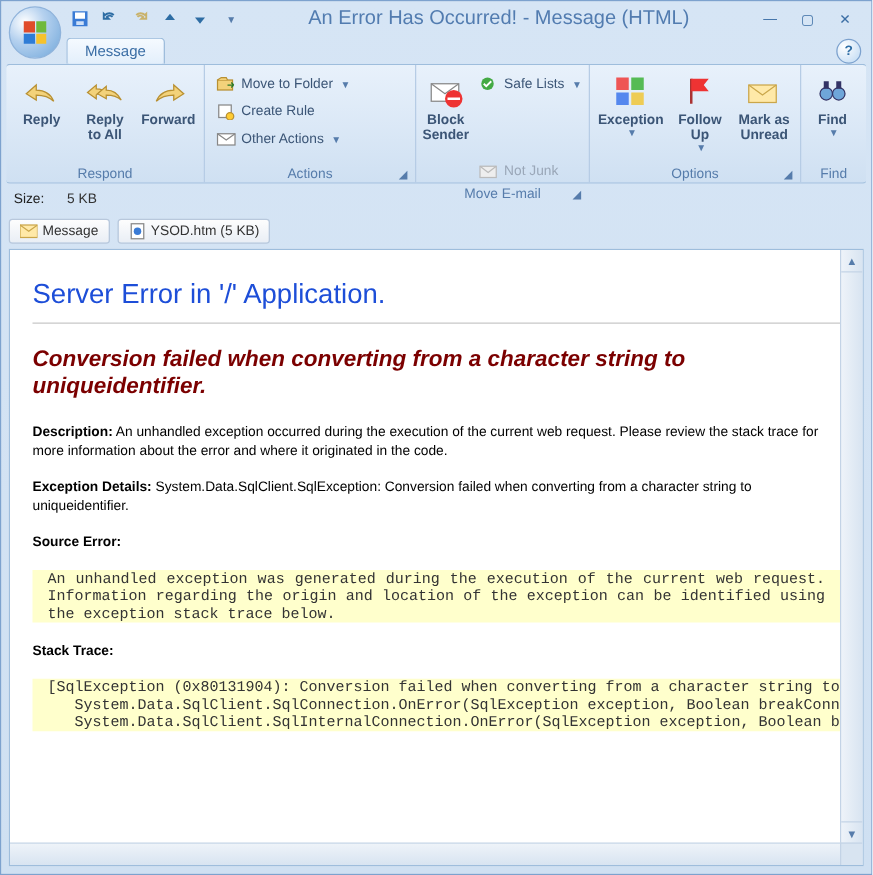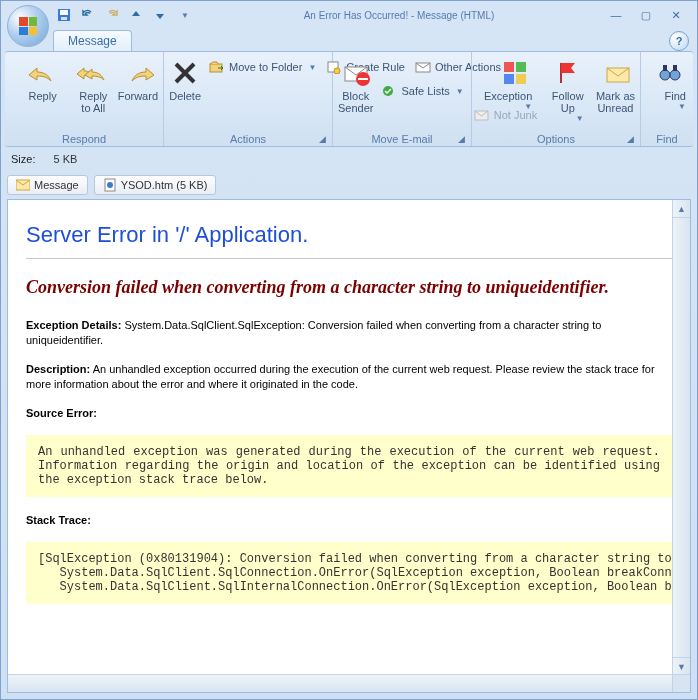--- a/index.html
+++ b/index.html
@@ -1,59 +1,59 @@
 <!DOCTYPE html>
 <html><head>
 <meta charset="utf-8">
 <style>
   html,body{margin:0;padding:0;font-family:"Segoe UI",Tahoma,sans-serif;font-size:11px;background:#fff;}
   .window{width:698px;height:700px;border:1px solid #7da2ce;background:linear-gradient(#d6e5f5,#cfe0f2);display:flex;flex-direction:column;position:relative;box-sizing:border-box;}
   .titlebar{height:28px;display:flex;align-items:center;color:#3b5998;padding:0 4px;}
   .qat{display:flex;align-items:center;gap:2px;margin-left:48px;}
   .qat .qbtn{width:22px;height:22px;display:flex;align-items:center;justify-content:center;border-radius:3px;}
-  .title-text{flex:1;text-align:center;color:#527cb0;font-size:10px;}
+  .title-text{flex:1;text-align:center;color:#527cb0;font-size:16px;}
   .win-controls{display:flex;gap:4px;margin-right:4px;}
   .win-controls div{width:24px;height:16px;display:flex;align-items:center;justify-content:center;color:#3b6ea5;border:1px solid transparent;border-radius:2px;}
   .orb{position:absolute;left:6px;top:4px;width:40px;height:40px;border-radius:50%;background:radial-gradient(circle at 30% 30%,#fff,#b5d1ef 40%,#6fa6d9);border:1px solid #8fb3db;display:flex;align-items:center;justify-content:center;z-index:5;}
   .orb-logo{width:18px;height:18px;display:grid;grid-template-columns:1fr 1fr;grid-template-rows:1fr 1fr;gap:1px;}
   .orb-logo span:nth-child(1){background:#e04b2a;}
   .orb-logo span:nth-child(2){background:#6fb93b;}
   .orb-logo span:nth-child(3){background:#2e7cd6;}
   .orb-logo span:nth-child(4){background:#f6c22c;}
   .tabs-row{height:22px;display:flex;align-items:flex-end;padding-left:52px;position:relative;}
   .tab{background:linear-gradient(#f5faff,#e3effb);border:1px solid #9ebddc;border-bottom:none;border-radius:4px 4px 0 0;padding:3px 14px;color:#3b6ea5;font-size:12px;}
   .help-btn{position:absolute;right:8px;top:2px;width:18px;height:18px;border-radius:50%;border:1px solid #7da2ce;background:radial-gradient(circle at 30% 30%,#fff,#bcd8f3);color:#2e6da4;display:flex;align-items:center;justify-content:center;font-weight:bold;}
   .ribbon{height:94px;background:linear-gradient(#e8f1fb,#cfe0f2);border-top:1px solid #9ebddc;border-bottom:1px solid #9ebddc;display:flex;margin:0 4px;border-radius:3px;}
   .group{border-right:1px solid #b6cce5;display:flex;flex-direction:column;padding:2px 4px 0 4px;}
   .group:last-child{border-right:none;}
   .group-body{flex:1;display:flex;align-items:flex-start;gap:2px;}
   .group-label{text-align:center;color:#567cab;font-size:11px;padding:1px 0;white-space:nowrap;position:relative;}
   .group-label .launcher{position:absolute;right:2px;top:2px;font-size:9px;color:#567cab;}
-  .big-btn{width:48px;display:flex;flex-direction:column;align-items:flex-end;justify-content:flex-start;padding-top:2px;border:1px solid transparent;border-radius:3px;text-align:center;color:#3b5576;}
+  .big-btn{width:48px;display:flex;flex-direction:column;align-items:center;justify-content:flex-start;padding-top:2px;border:1px solid transparent;border-radius:3px;text-align:center;color:#3b5576;font-weight:bold;}
   .big-btn .icon{width:32px;height:32px;display:flex;align-items:center;justify-content:center;}
   .big-btn .lbl{font-size:11px;line-height:12px;margin-top:1px;}
-  .small-col{display:flex;flex-direction:row;gap:0px;padding-top:2px;}
+  .small-col{display:flex;flex-direction:column;gap:0px;padding-top:2px;}
   .small-btn{display:flex;align-items:center;gap:4px;padding:2px 4px;border:1px solid transparent;border-radius:3px;color:#3b5576;white-space:nowrap;}
   .small-btn.disabled{color:#9aa7b8;margin-top:48px;}
   .small-btn .icon{width:16px;height:16px;display:flex;align-items:center;justify-content:center;}
   .dd{font-size:8px;margin-left:2px;color:#567cab;}
   .info-bar{padding:6px 10px;color:#333;}
   .info-bar .row{display:flex;gap:6px;margin-bottom:2px;}
   .info-bar .k{color:#222;}
   .attach-row{display:flex;gap:6px;padding:2px 6px 4px 6px;}
   .attach-tab{display:flex;align-items:center;gap:4px;border:1px solid #b8c8dc;background:linear-gradient(#fdfdfd,#e9eef5);padding:2px 8px;border-radius:3px;color:#333;}
   .attach-tab .aicon{width:14px;height:14px;display:flex;align-items:center;justify-content:center;}
   .content{flex:1;margin:0 6px 6px 6px;border:1px solid #9ebddc;background:#fff;overflow:auto;position:relative;}
   .ysod{padding:14px 18px;font-family:Verdana,Arial,sans-serif;}
   .ysod h1{color:#1d4ed8;font-size:22px;font-weight:normal;margin:8px 0 10px 0;}
   .ysod hr{border:none;border-top:1px solid #c8c8c8;margin:0 0 18px 0;}
-  .ysod h2{color:#7b0000;font-size:18px;font-style:italic;font-weight:bold;margin:0 0 20px 0;font-family:Liberation Serif, serif;}
+  .ysod h2{color:#7b0000;font-size:18px;font-style:italic;font-weight:bold;margin:0 0 20px 0;}
   .ysod .para{font-size:11px;color:#000;margin-bottom:14px;line-height:15px;}
   .ysod .para b{font-weight:bold;}
-  .ysod .codebox{background:#ffffcc;border:0;padding:10px 12px;font-family:Consolas,"Courier New",monospace;font-size:12px;color:#333;margin:6px 0 16px 0;white-space:pre-wrap;text-align:justify;word-break:break-all;}
+  .ysod .codebox{background:#ffffcc;border:0;padding:0 12px;font-family:Consolas,"Courier New",monospace;font-size:12px;color:#333;margin:6px 0 16px 0;white-space:pre-wrap;text-align:justify;word-break:break-all;}
   .ysod .codebox.pre{white-space:pre;overflow:hidden;text-align:left;}
   svg{display:block;}
   .scroll-stub{position:absolute;right:0;top:0;bottom:0;width:17px;background:linear-gradient(90deg,#eef3f9,#d8e4f1);border-left:1px solid #c3d3e6;}
   .scroll-stub .up,.scroll-stub .down{position:absolute;left:0;right:0;height:17px;display:flex;align-items:center;justify-content:center;color:#567cab;font-size:9px;}
   .scroll-stub .up{top:0;border-bottom:1px solid #c3d3e6;}
   .scroll-stub .down{bottom:17px;border-top:1px solid #c3d3e6;}
   .scroll-h{position:absolute;left:0;right:17px;bottom:0;height:17px;background:linear-gradient(#eef3f9,#d8e4f1);border-top:1px solid #c3d3e6;}
   .corner{position:absolute;right:0;bottom:0;width:17px;height:17px;background:#d8e4f1;border-left:1px solid #c3d3e6;border-top:1px solid #c3d3e6;}
 </style>
 </head>
@@ -147,28 +147,20 @@
               </svg>
             </div>
           <div class="lbl">Forward</div>
         </div>
       </div>
       <div class="group-label">Respond</div>
     </div>
 
     <div class="group" style="min-width:160px">
       <div class="group-body">
-        <div class="big-btn">
-          <div class="icon">
-              <svg width="30" height="30">
-                <path d="M6 6l18 18M24 6L6 24" stroke="#333" stroke-width="4"></path>
-              </svg>
-            </div>
-          <div class="lbl">Delete</div>
-        </div>
         <div class="small-col">
           <div class="small-btn">
             <div class="icon">
                 <svg width="16" height="14">
                   <rect x="1" y="4" width="12" height="8" fill="#f3d27a" stroke="#b89033"></rect>
                   <path d="M1 4l3-2h4l1 2" fill="#f3d27a" stroke="#b89033"></path>
                   <path d="M9 8h5m0 0l-2-2m2 2l-2 2" stroke="#2b7a2b" fill="none"></path>
                 </svg>
               </div>
             <span>Move to Folder</span>
@@ -319,22 +311,22 @@
         </div>
       <span>YSOD.htm (5 KB)</span>
     </div>
   </div>
 
   <div class="content">
     <div class="ysod">
       <h1>Server Error in '/' Application.</h1>
       <hr>
       <h2>Conversion failed when converting from a character string to uniqueidentifier.</h2>
+      <div class="para"><b>Description:</b><span> An unhandled exception occurred during the execution of the current web request. Please review the stack trace for more information about the error and where it originated in the code.</span></div>
       <div class="para"><b>Exception Details:</b><span> System.Data.SqlClient.SqlException: Conversion failed when converting from a character string to uniqueidentifier.</span></div>
-      <div class="para"><b>Description:</b><span> An unhandled exception occurred during the execution of the current web request. Please review the stack trace for more information about the error and where it originated in the code.</span></div>
       <div class="para"><b>Source Error:</b></div>
       <div class="codebox">An unhandled exception was generated during the execution of the current web request. Information regarding the origin and location of the exception can be identified using the exception stack trace below.</div>
       <div class="para"><b>Stack Trace:</b></div>
       <div class="codebox pre">[SqlException (0x80131904): Conversion failed when converting from a character string to uni
    System.Data.SqlClient.SqlConnection.OnError(SqlException exception, Boolean breakConnecti
    System.Data.SqlClient.SqlInternalConnection.OnError(SqlException exception, Boolean break</div>
     </div>
     <div class="scroll-stub">
       <div class="up">▲</div>
       <div class="down">▼</div>

